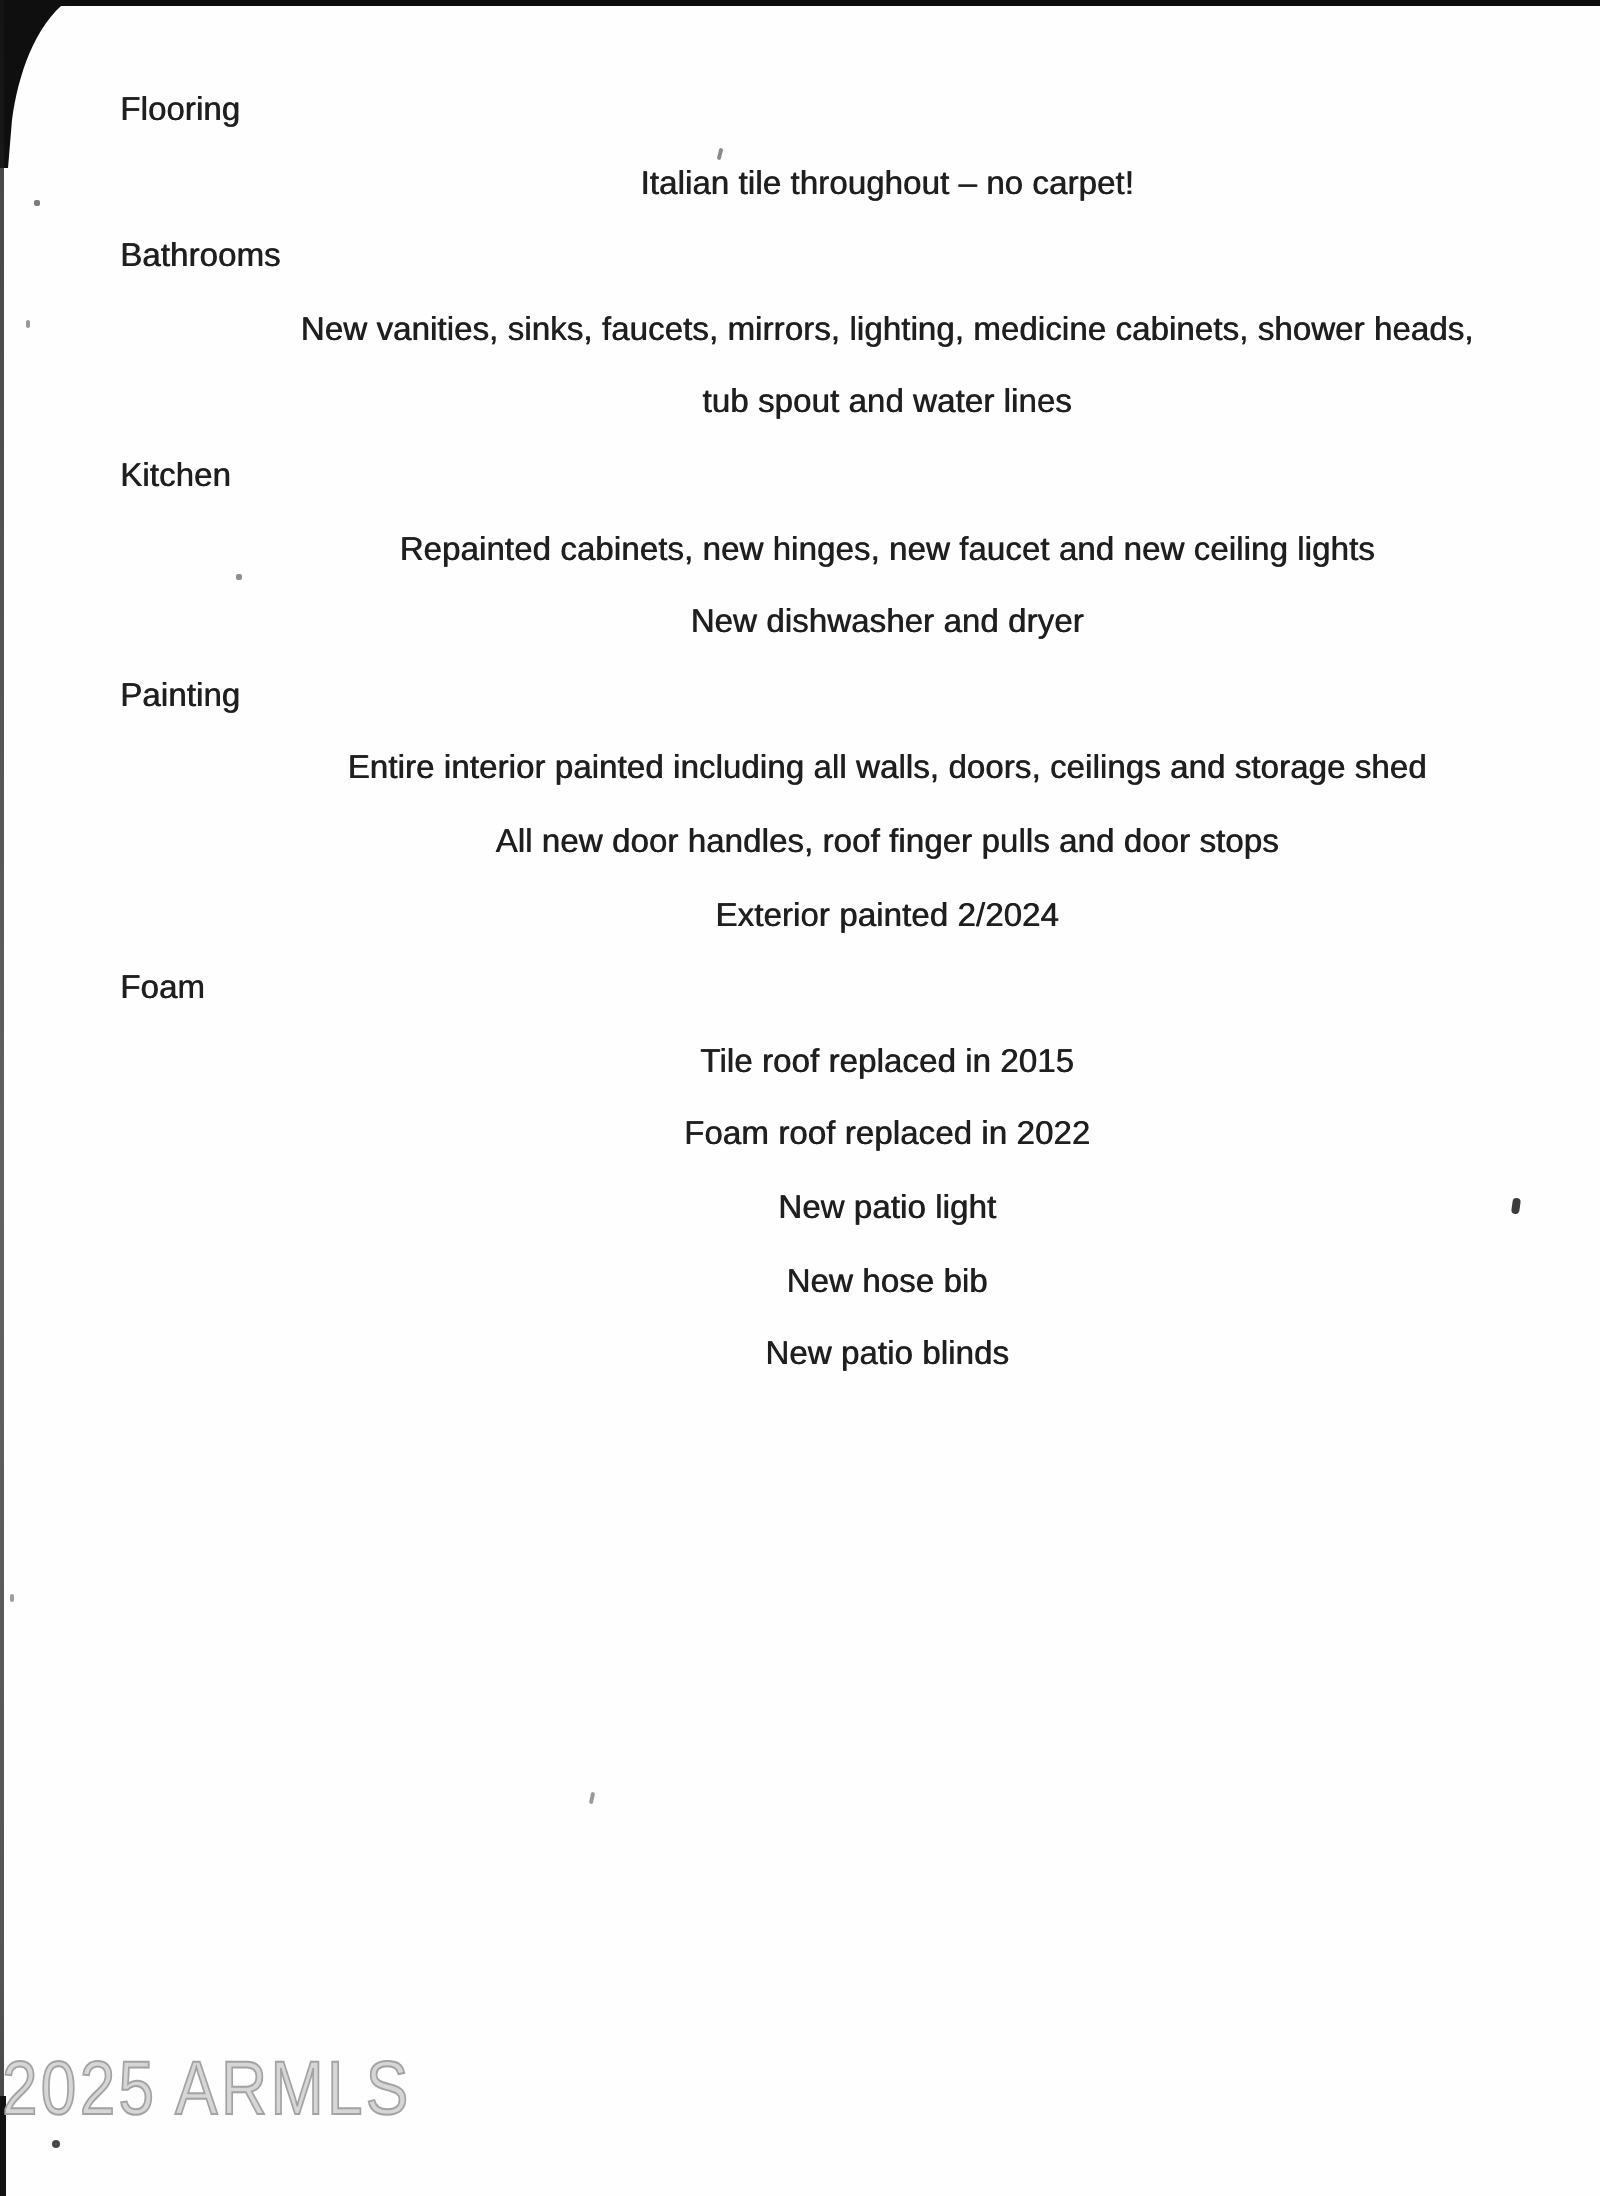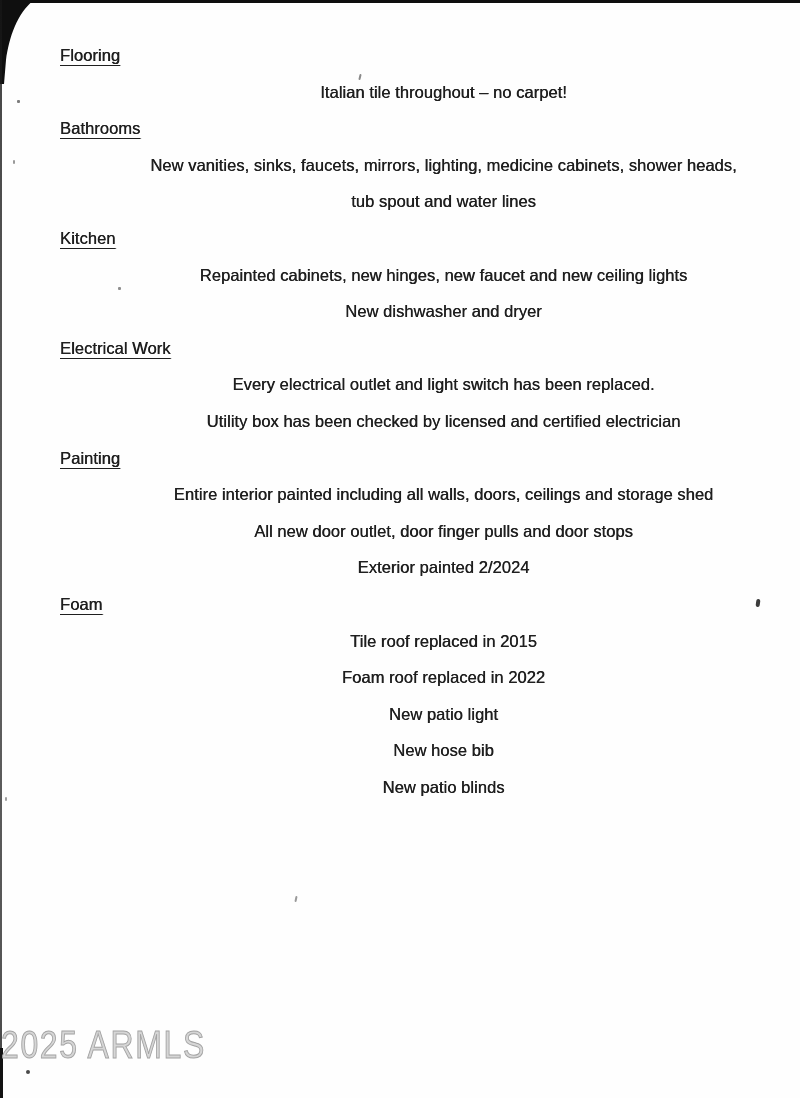--- a/index.html
+++ b/index.html
@@ -65,21 +65,20 @@
     letter-spacing: 0.05px;
     text-shadow: 0.35px 0 0 currentColor; 
   }
   .line {
     height: 36.6px;
     line-height: 36.6px;
     white-space: nowrap;
   }
   .heading {
     display: inline-block;
-    text-decoration: underline;
     text-underline-offset: 4px;
     text-decoration-thickness: 1.4px;
   }
   .item { padding-left: 47px; text-align: center; }
 
   
   .watermark {
     position: absolute;
     left: 1px;
     top: 1024px;
@@ -127,30 +126,25 @@
       <div class="line item">New vanities, sinks, faucets, mirrors, lighting, medicine cabinets, shower heads,</div>
       <div class="line item">tub spout and water lines</div>
     </section>
 
     <section>
       <div class="line"><span class="heading">Kitchen</span></div>
       <div class="line item">Repainted cabinets, new hinges, new faucet and new ceiling lights</div>
       <div class="line item">New dishwasher and dryer</div>
     </section>
 
-    <section>
-      <div class="line"><span class="heading">Electrical Work</span></div>
-      <div class="line item">Every electrical outlet and light switch has been replaced.</div>
-      <div class="line item">Utility box has been checked by licensed and certified electrician</div>
-    </section>
 
     <section>
       <div class="line"><span class="heading">Painting</span></div>
       <div class="line item">Entire interior painted including all walls, doors, ceilings and storage shed</div>
-      <div class="line item">All new door outlet, door finger pulls and door stops</div>
+      <div class="line item">All new door handles, roof finger pulls and door stops</div>
       <div class="line item">Exterior painted 2/2024</div>
     </section>
 
     <section>
       <div class="line"><span class="heading">Foam</span></div>
       <div class="line item">Tile roof replaced in 2015</div>
       <div class="line item">Foam roof replaced in 2022</div>
     </section>
 
     <section>

